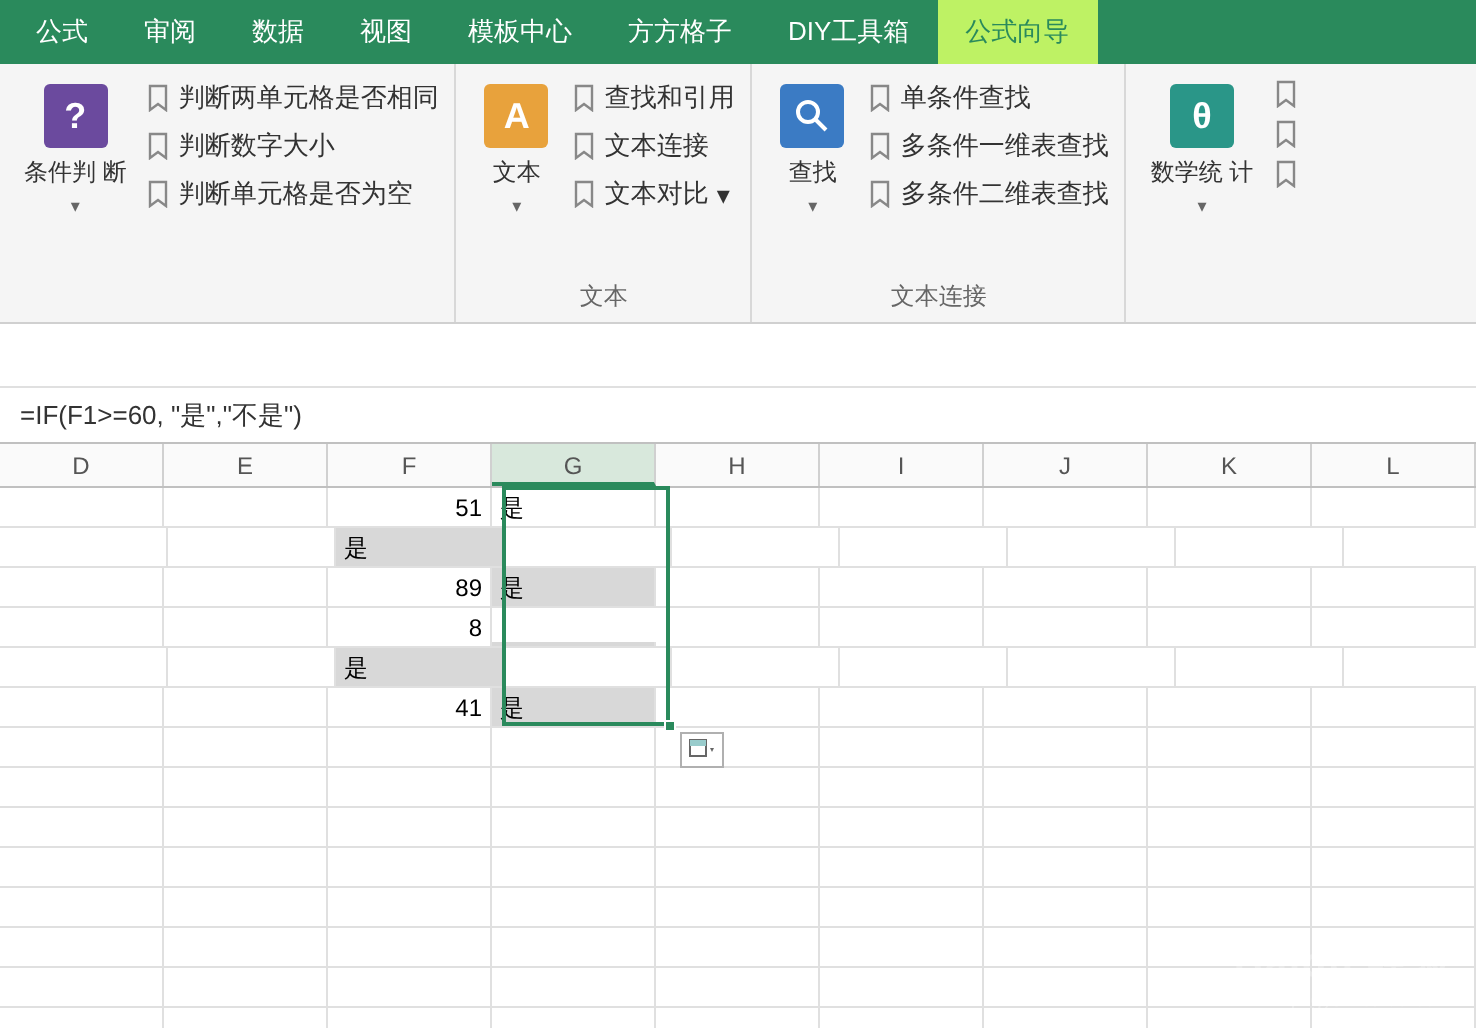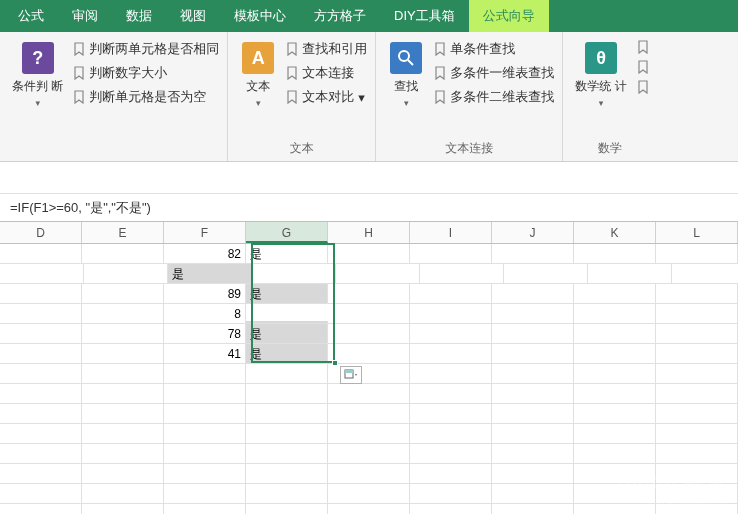--- a/index.html
+++ b/index.html
@@ -216,21 +216,20 @@
           </div>
         <div class="list-btn">
             <span class="bookmark-icon">
               <svg viewBox="0 0 12 14">
                 <path d="M2 1h8v12l-4-3-4 3z" fill="none" stroke="#888" stroke-width="1.2"></path>
               </svg>
             </span>
           </div>
       </div>
     </div>
-    <div class="ribbon-group-label">数学</div>
   </div>
 </div>
 
 <div class="spacer"></div>
 
 <div class="formula-bar">
   <span class="formula-text">=IF(F1&gt;=60, "是","不是")</span>
 </div>
 
 <div class="grid-area">
@@ -242,21 +241,21 @@
       <div class="col-header" style="width: 84px;">H</div>
       <div class="col-header" style="width: 84px;">I</div>
       <div class="col-header" style="width: 84px;">J</div>
       <div class="col-header" style="width: 84px;">K</div>
       <div class="col-header" style="width: 84px;">L</div>
     </div>
   <div class="grid-rows" id="gridRows">
       <div class="grid-row">
         <div class="cell" style="width: 84px;"></div>
         <div class="cell" style="width: 84px;"></div>
-        <div class="cell num" style="width: 84px;">82</div>
+        <div class="cell num" style="width: 84px;">51</div>
         <div class="cell" style="width: 84px;">是</div>
         <div class="cell" style="width: 84px;"></div>
         <div class="cell" style="width: 84px;"></div>
         <div class="cell" style="width: 84px;"></div>
         <div class="cell" style="width: 84px;"></div>
         <div class="cell" style="width: 84px;"></div>
       </div>
       <div class="grid-row">
         <div class="cell" style="width: 84px;"></div>
         <div class="cell" style="width: 84px;"></div>
@@ -285,21 +284,20 @@
         <div class="cell sel" style="width: 84px; margin-top: 17px;">不是</div>
         <div class="cell" style="width: 84px;"></div>
         <div class="cell" style="width: 84px;"></div>
         <div class="cell" style="width: 84px;"></div>
         <div class="cell" style="width: 84px;"></div>
         <div class="cell" style="width: 84px;"></div>
       </div>
       <div class="grid-row">
         <div class="cell" style="width: 84px;"></div>
         <div class="cell" style="width: 84px;"></div>
-        <div class="cell num" style="width: 84px;">78</div>
         <div class="cell sel" style="width: 84px;">是</div>
         <div class="cell" style="width: 84px;"></div>
         <div class="cell" style="width: 84px;"></div>
         <div class="cell" style="width: 84px;"></div>
         <div class="cell" style="width: 84px;"></div>
         <div class="cell" style="width: 84px;"></div>
       </div>
       <div class="grid-row">
         <div class="cell" style="width: 84px;"></div>
         <div class="cell" style="width: 84px;"></div>

